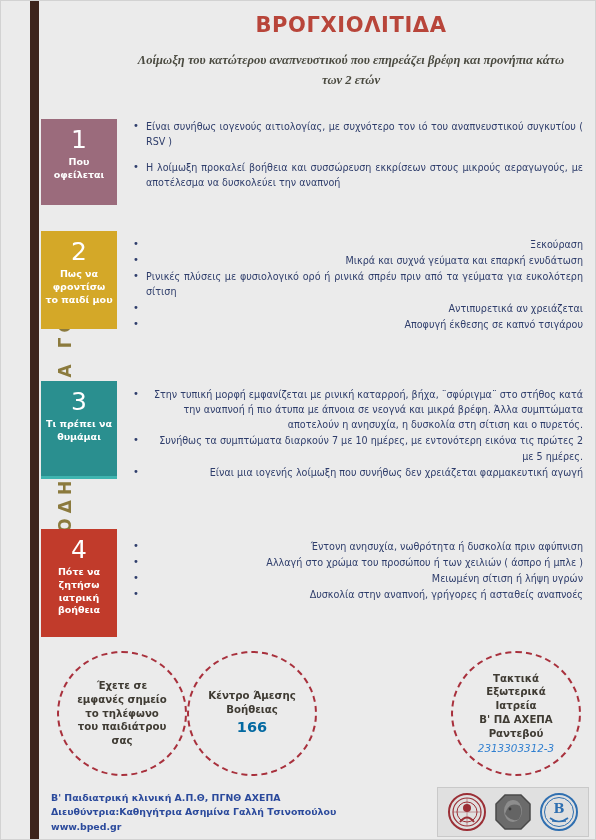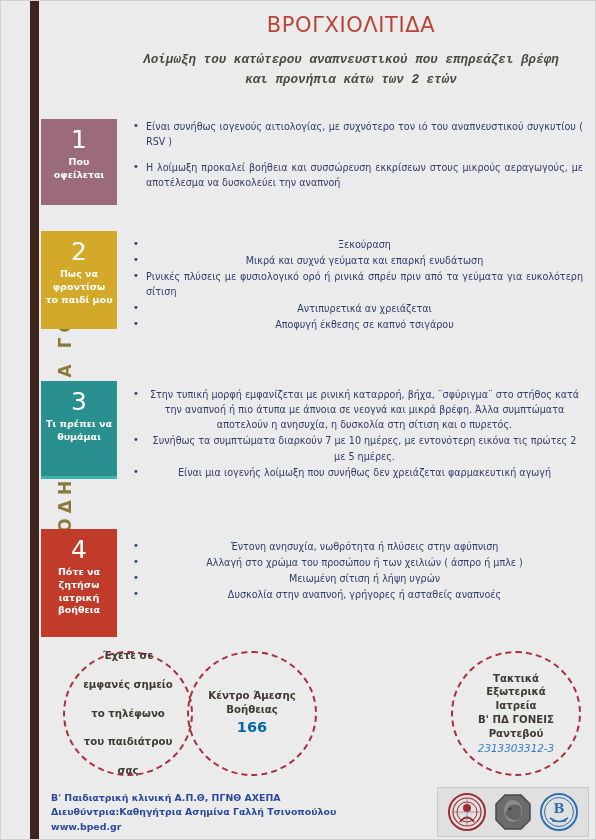--- a/index.html
+++ b/index.html
@@ -47,34 +47,34 @@
   .header {
     position: absolute;
     left: 110px;
     top: 12px;
     width: 480px;
     text-align: center;
   }
   .poster-title {
     color: #b8453a;
     font-size: 21px;
-    font-weight: normal;
+    font-weight: bold;
     letter-spacing: 0.6px;
     margin: 0 0 14px 0;
     font-family: "DejaVu Sans", "Liberation Sans", sans-serif;
   }
   .poster-subtitle {
     color: #4a4a40;
     font-size: 12.6px;
     font-weight: bold;
     font-style: italic;
     line-height: 1.55;
     margin: 0;
     padding: 0 22px;
-    font-family: Liberation Mono, monospace;
+    font-family: Liberation Serif, serif;
   }
 
   
   .section {
     position: absolute;
     left: 40px;
     width: 548px;
   }
   .numbox {
     position: absolute;
@@ -121,21 +121,21 @@
   }
   .bullets li::before {
     content: "\2022";
     position: absolute;
     left: 2px;
     top: -1px;
     font-size: 10px;
     color: #2e3d6b;
   }
   .bullets li.gap { margin-bottom: 11px; }
-  .bullets li.nojust { text-align: center; }
+  .bullets li.nojust { text-align: right; }
 
   
   .circles {
     position: absolute;
     left: 38px;
     top: 650px;
     width: 550px;
     height: 130px;
   }
   .circle {
@@ -269,50 +269,50 @@
     </div>
   </div>
 
   <div class="section" style="top:528px;">
     <div class="numbox" id="nb4" style="height: 108px; background-color: rgb(193, 59, 43);">
       <span class="num">4</span>
       <span class="cap">Πότε να ζητήσω ιατρική βοήθεια</span>
     </div>
     <div class="bullets" style="top:10px;">
       <ul>
-        <li class="nojust">Έντονη ανησυχία, νωθρότητα ή πλύσεις στην αφύπνιση</li>
+        <li class="nojust">Έντονη ανησυχία, νωθρότητα ή δυσκολία πριν αφύπνιση</li>
         <li class="nojust">Αλλαγή στο χρώμα του προσώπου ή των χειλιών ( άσπρο ή μπλε )</li>
         <li class="nojust">Μειωμένη σίτιση ή λήψη υγρών</li>
         <li class="nojust">Δυσκολία στην αναπνοή, γρήγορες ή ασταθείς αναπνοές</li>
       </ul>
     </div>
   </div>
 
   <div class="circles">
 
-    <div class="circle" style="left:24px;gap:15px;">
+    <div class="circle" style="left:18px;">
       <span>Έχετε σε</span>
       <span>εμφανές σημείο</span>
       <span>το τηλέφωνο</span>
       <span>του παιδιάτρου</span>
       <span>σας</span>
     </div>
 
     <div class="circle" style="left:148px;">
       <span>Κέντρο Άμεσης</span>
       <span>Βοήθειας</span>
       <span class="phone">166</span>
     </div>
 
 
     <div class="circle" style="left:412px;">
       <span>Τακτικά</span>
       <span>Εξωτερικά</span>
       <span>Ιατρεία</span>
-      <span>Β' ΠΔ ΓΟΝΕΙΣ</span>
+      <span>Β' ΠΔ ΑΧΕΠΑ</span>
       <span>Ραντεβού</span>
       <span class="tel2">2313303312-3</span>
     </div>
   </div>
 
   <div class="footer-band">
     <div class="footer-text">
       <div>Β' Παιδιατρική κλινική Α.Π.Θ, ΠΓΝΘ ΑΧΕΠΑ</div>
       <div>Διευθύντρια:Καθηγήτρια Ασημίνα Γαλλή Τσινοπούλου</div>
       <div>www.bped.gr</div>

